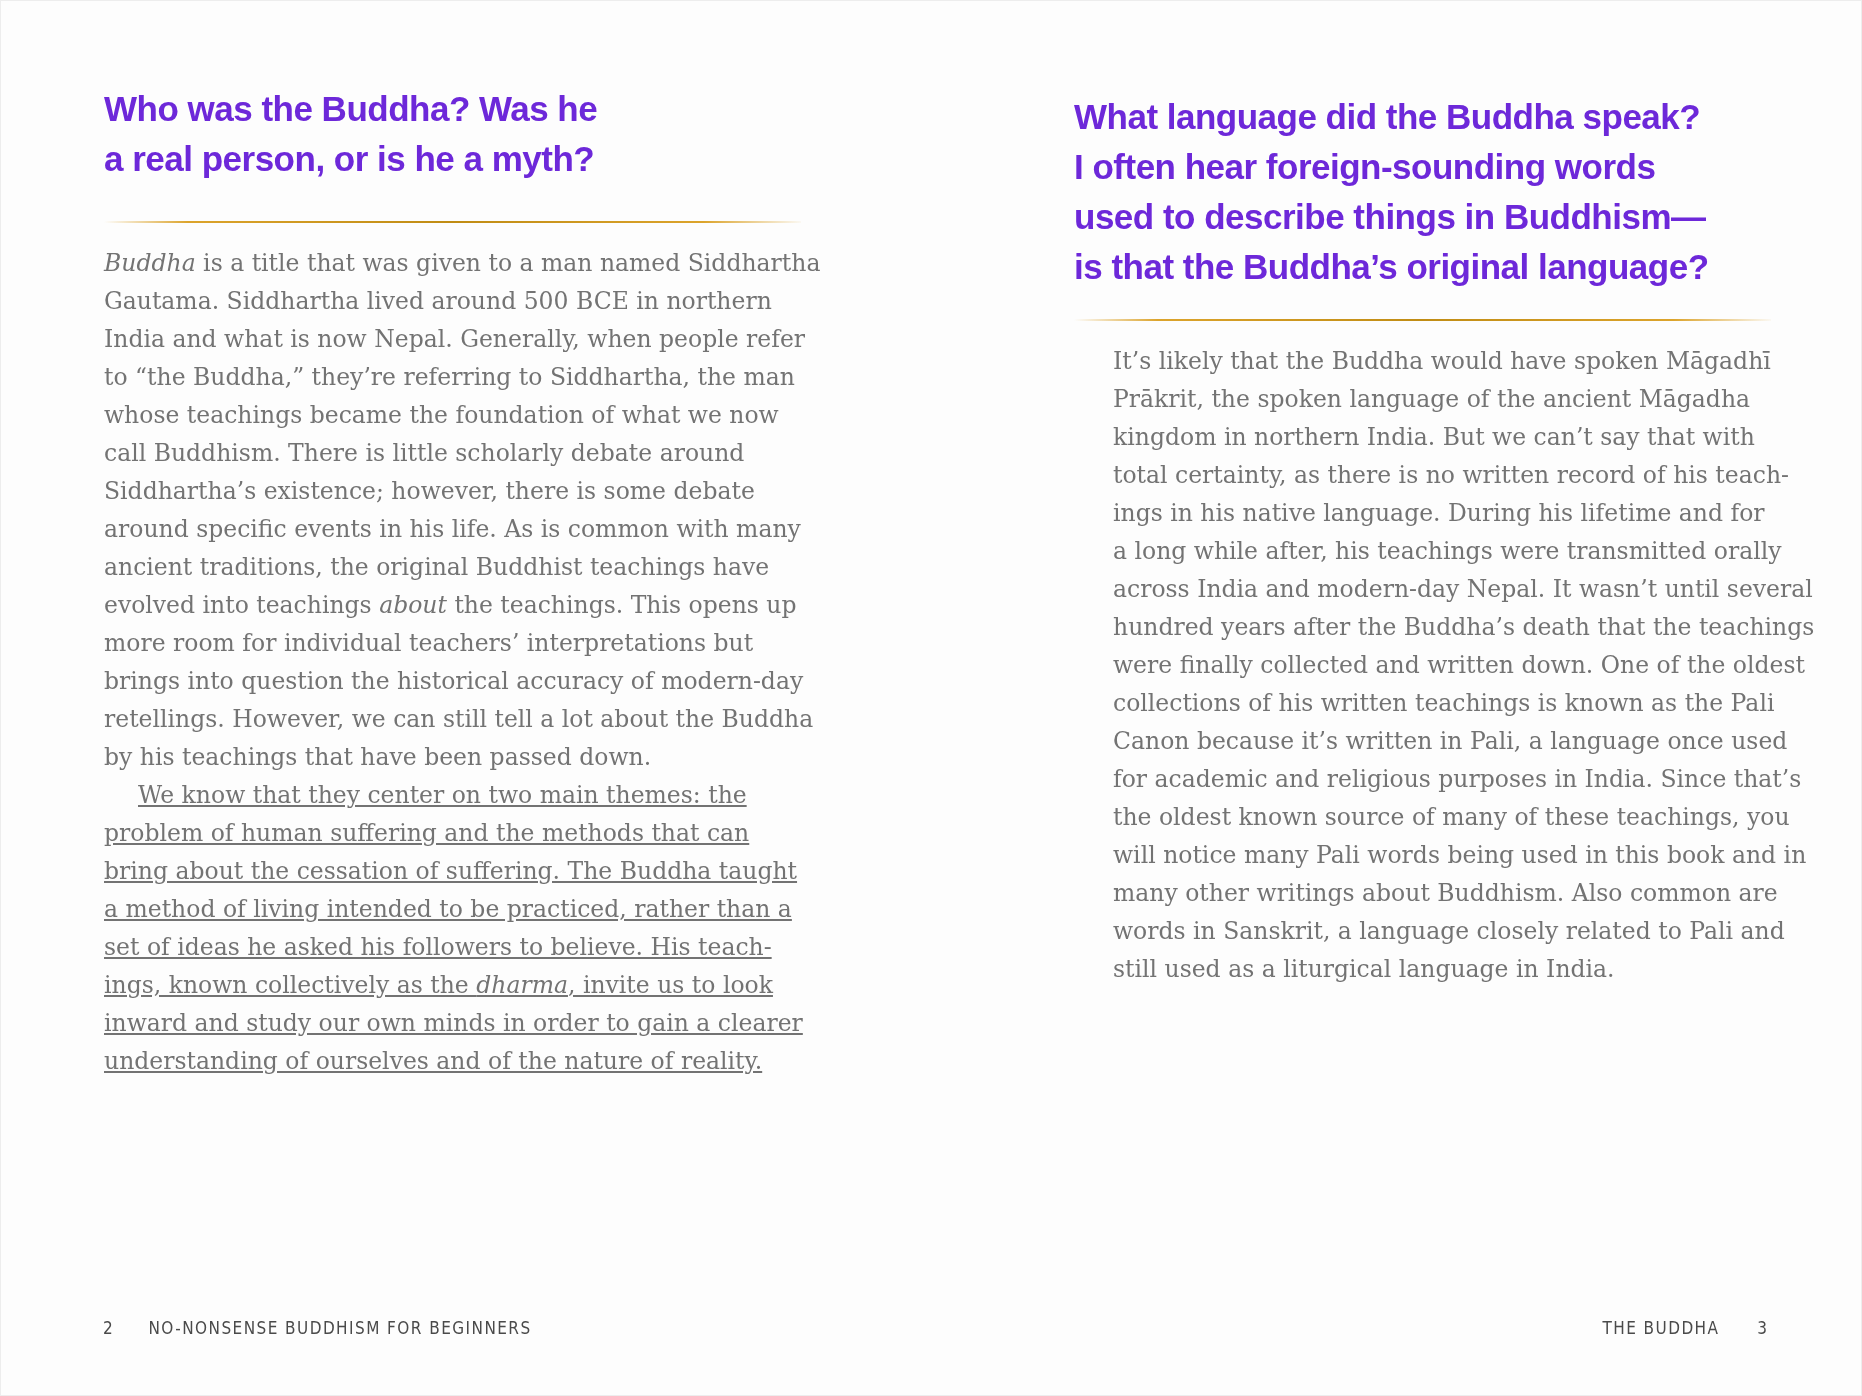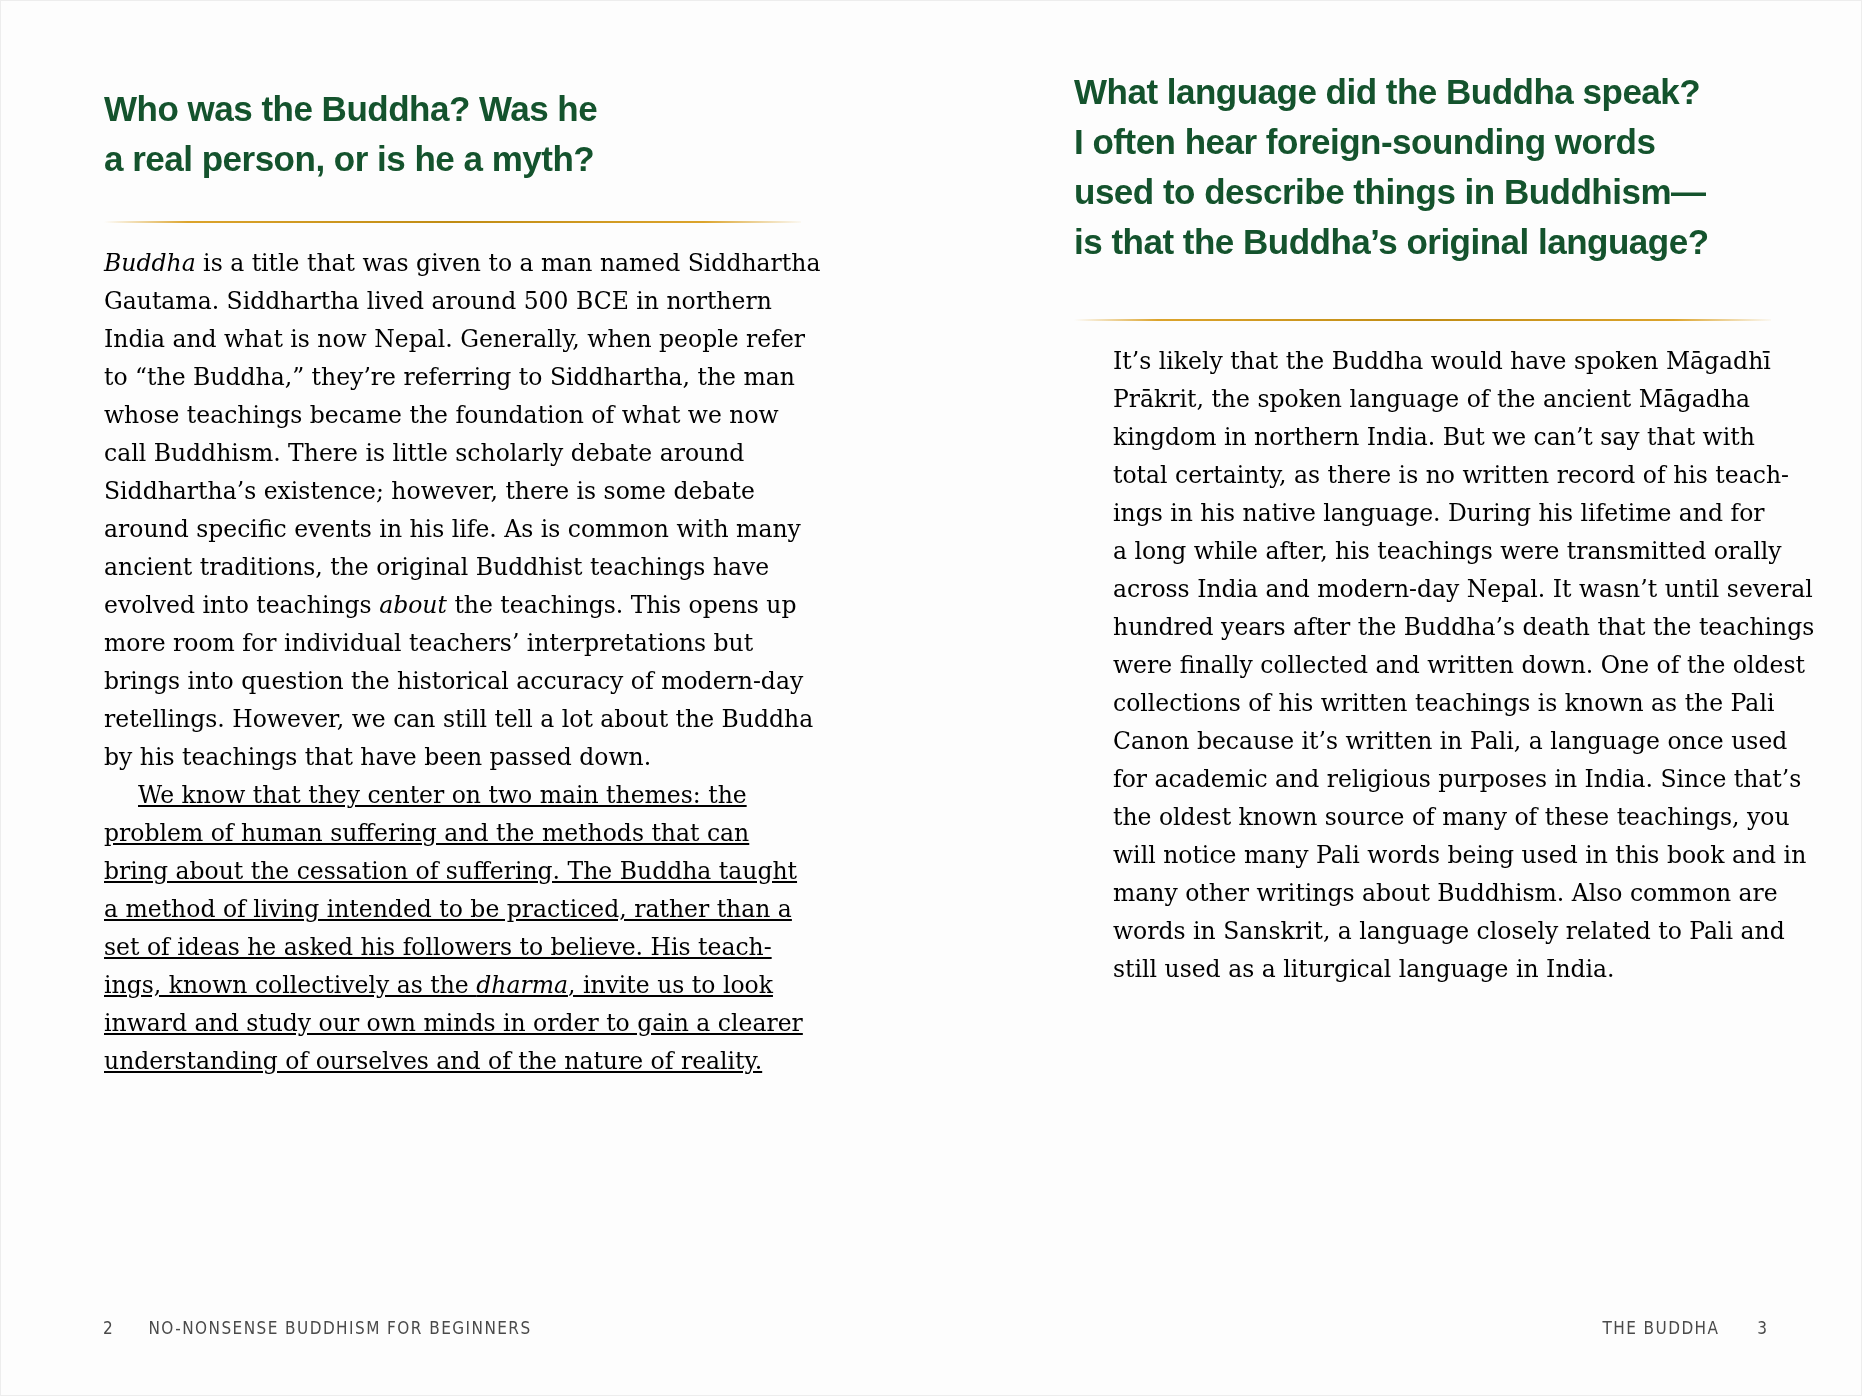--- a/index.html
+++ b/index.html
@@ -14,42 +14,42 @@
     font-family: "DejaVu Serif", "Liberation Serif", serif;
   }
   .heading {
     position: absolute;
     margin: 0;
     font-family: "Liberation Sans", "DejaVu Sans", sans-serif;
     font-weight: bold;
     font-size: 35px;
     line-height: 50px;
     letter-spacing: -0.5px;
-    color: #14532d;
+    color: #6d28d9;
     white-space: pre-line;
   }
   .heading-left  { left: 104px;  top: 84px; width: 730px; }
-  .heading-right { left: 1074px; top: 67px; width: 730px; }
+  .heading-right { left: 1074px; top: 92px; width: 730px; }
   .divider {
     position: absolute;
     height: 2px;
     width: 697px;
     background: linear-gradient(90deg,
       rgba(217,166,50,0) 0%,
       #dca42c 12%,
       #c08c14 50%,
       #dca42c 86%,
       rgba(217,166,50,0.05) 100%);
   }
   .divider-left  { left: 104px;  top: 221px; }
   .divider-right { left: 1074px; top: 319px; }
   .body-col {
     position: absolute;
     width: 724px;
-    color: #000000;
+    color: #737373;
     font-size: 23.5px;
     line-height: 38px;
   }
   .body-left  { left: 104px;  top: 244px; }
   .body-right { left: 1074px; top: 342px; margin-left: 39px; }
   .body-col p {
     margin: 0;
     white-space: nowrap;
   }
   .body-col p.indent { text-indent: 34px; text-decoration: underline; }

